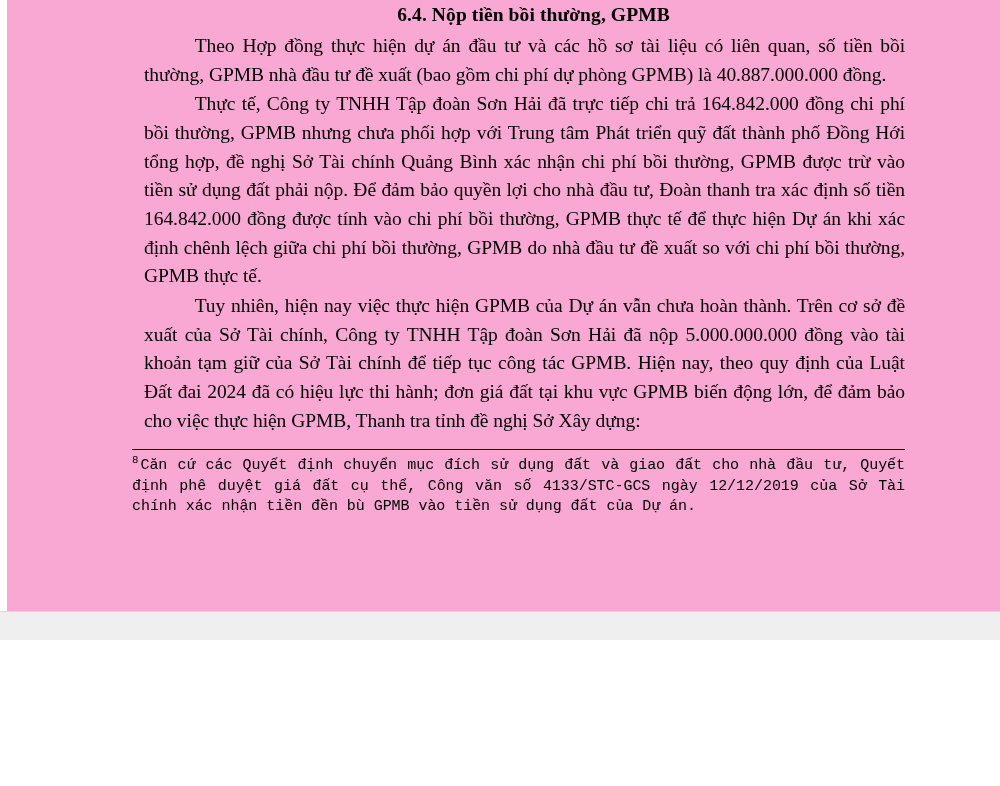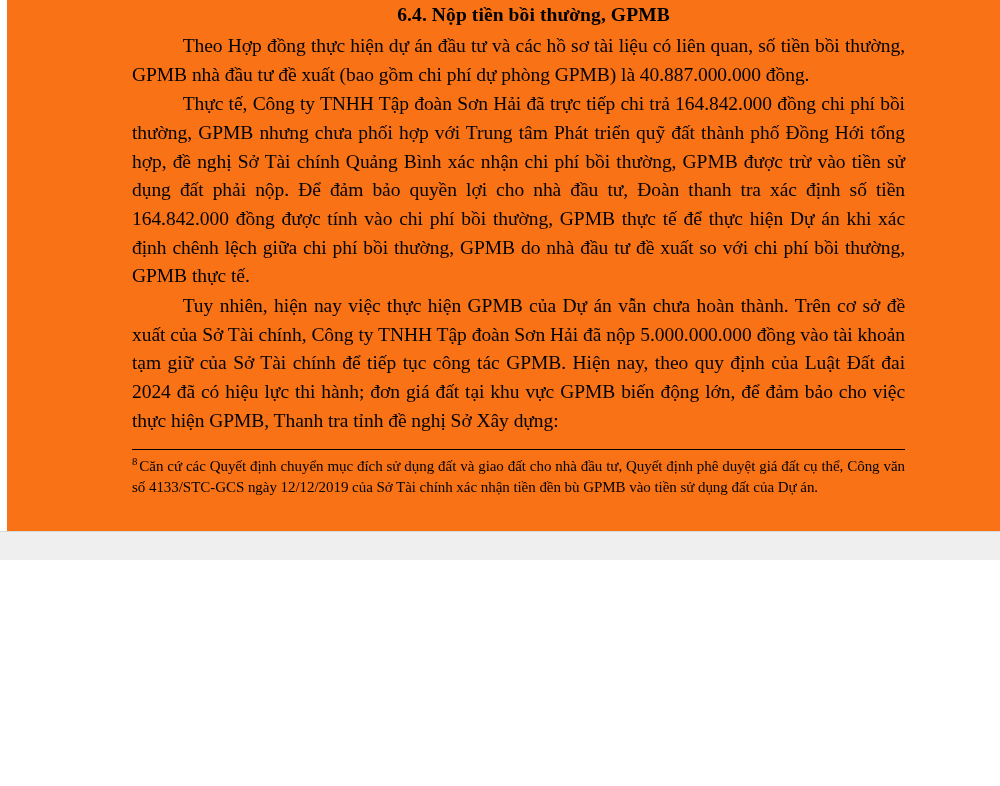--- a/index.html
+++ b/index.html
@@ -10,62 +10,63 @@
   body {
     width: 1000px;
     height: 786px;
     overflow: hidden;
     font-family: "Liberation Serif", serif;
     color: #000000;
   }
   .page {
     position: relative;
     width: 1000px;
-    height: 560px;
-    background: #f97316;
+    height: 640px;
+    background: #f9a8d4;
     box-sizing: border-box;
   }
   .page-body {
     padding: 0 95px 0 132px;
     padding-top: 4px;
   }
   .section-heading {
     font-size: 19.5px;
     font-weight: bold;
     text-align: center;
     margin: 0 0 6px 0;
     letter-spacing: 0.1px;
     padding-left: 30px;
   }
   p.para {
     font-size: 19.5px;
     line-height: 1.47;
     text-align: justify;
     text-justify: inter-word;
-    margin: 0 0 1px 0;
+    margin: 0 0 1px 12px;
     text-indent: 2.6em;
     letter-spacing: -0.05px;
   }
   sup.fn {
     font-size: 0.62em;
     vertical-align: super;
     line-height: 0;
   }
   .footnote-sep-wrap {
     padding: 0 95px 0 132px;
     margin-top: 14px;
   }
   .footnote-sep {
     border: 0;
     border-top: 1px solid #000;
     width: 100%;
     margin: 0 0 6px 0;
   }
   .footnotes {
     padding: 0 95px 0 132px;
+    font-family: Liberation Mono, monospace;
   }
   p.footnote {
     font-size: 15px;
     line-height: 1.36;
     text-align: justify;
     margin: 0;
     letter-spacing: -0.05px;
   }
   p.footnote .fnum {
     font-size: 0.72em;

